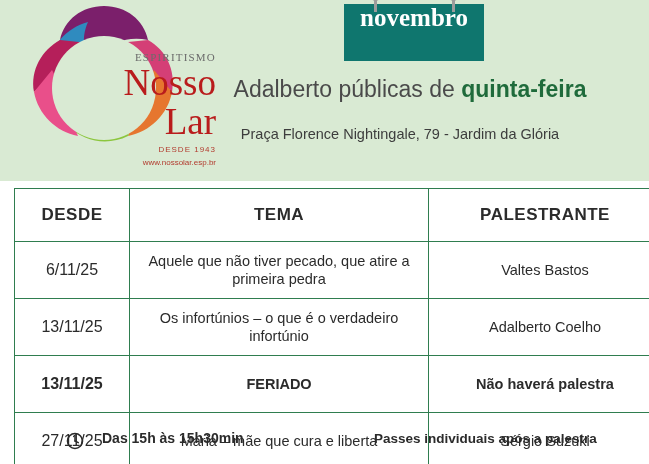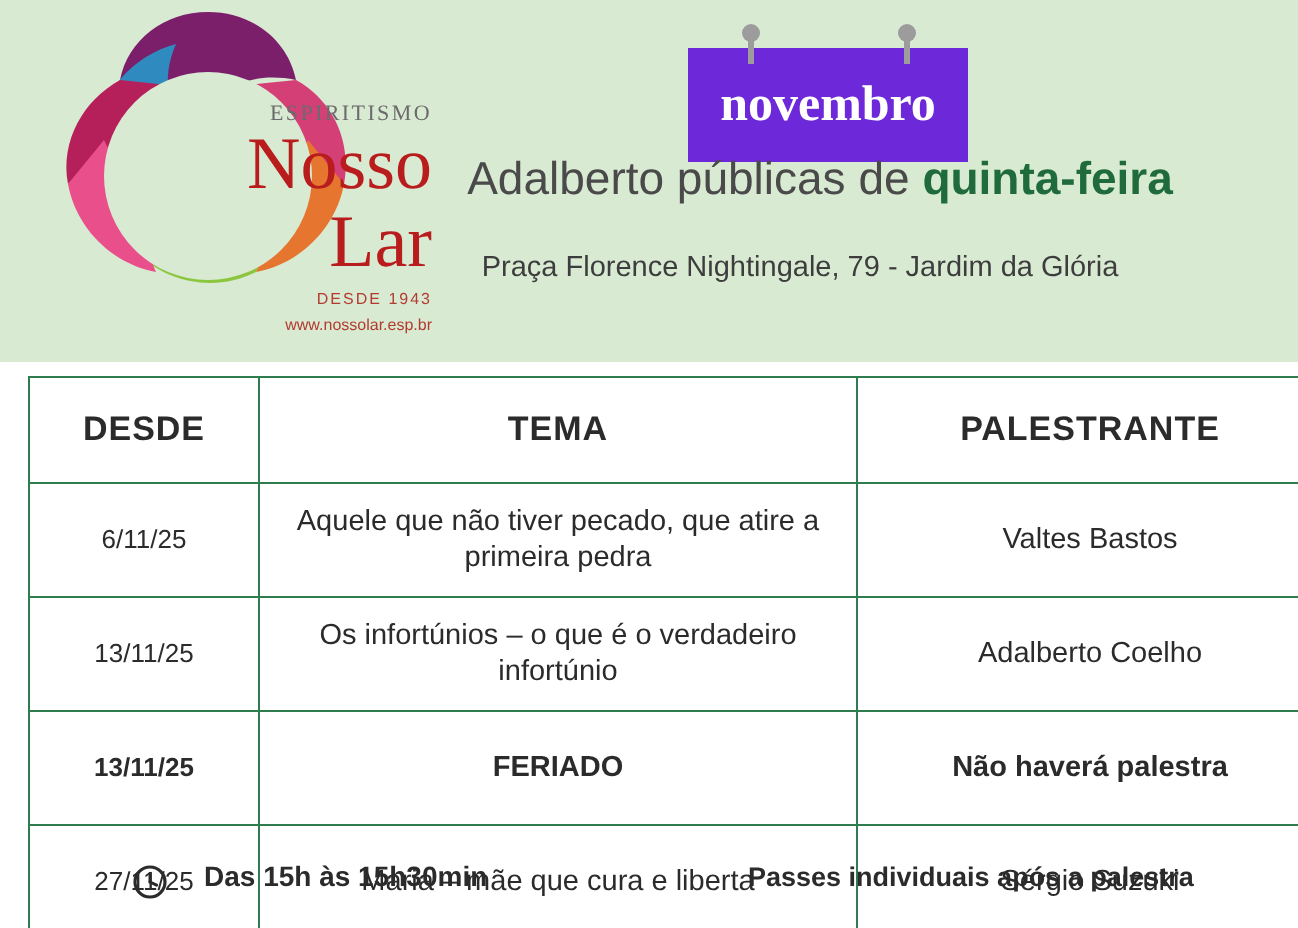--- a/index.html
+++ b/index.html
@@ -67,26 +67,26 @@
   .logo-site {
     font-size: 8px;
     color: #b23b2e;
     margin-top: 4px;
   }
 
   
   .month-tag {
     position: absolute;
     left: 344px;
-    top: 24px;
+    top: 4px;
     width: 140px;
     height: 57px;
-    background: #6d28d9;
+    background: #0f766e;
     display: flex;
-    align-items: center;
+    align-items: flex-start;
     justify-content: center;
   }
   .month-tag span {
     color: #ffffff;
     font-size: 25px;
     font-family: "Liberation Serif", serif;
     font-weight: bold;
   }
   .pin {
     position: absolute;
@@ -160,21 +160,21 @@
   .col-data { width: 106px; }
   .col-tema { width: 290px; }
   .col-pal  { width: 224px; }
 
   table.schedule tbody td {
     height: 44px;
     font-size: 14.5px;
     line-height: 1.25;
   }
   table.schedule tbody td.date {
-    font-size: 13px;
+    font-size: 16px;
   }
   tr.holiday td {
     font-weight: bold;
   }
 
   
   .footer {
     position: absolute;
     left: 14px;
     top: 424px;

